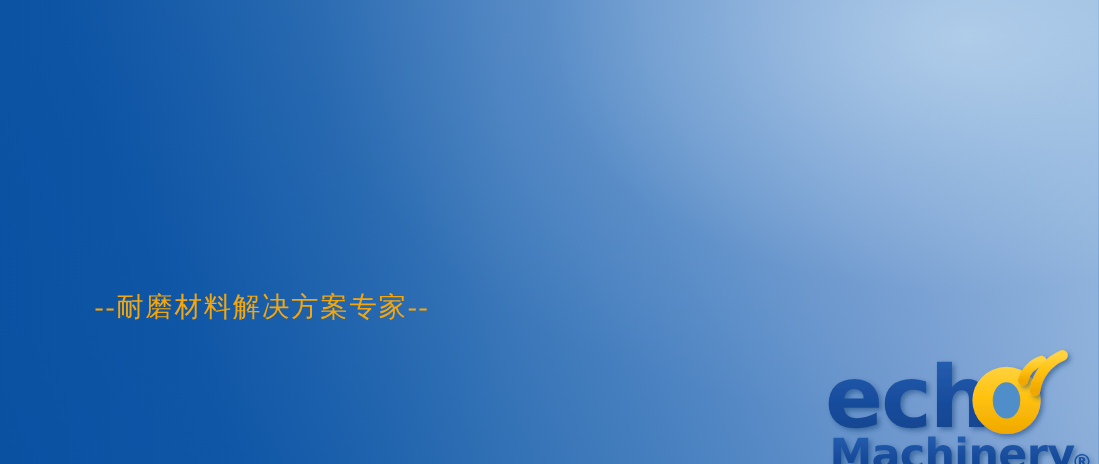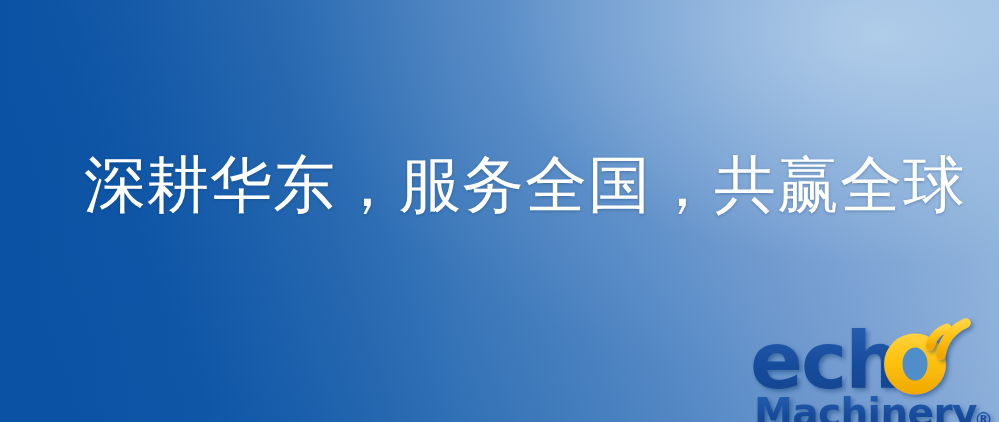--- a/index.html
+++ b/index.html
@@ -135,22 +135,22 @@
 <body>
 
 <div class="banner">
 
   <div class="bg-base"></div>
   <div class="bg-glow"></div>
   <div class="bg-shade"></div>
 
   <div class="content">
 
-    <div class="headline">深耕华东，服务全国，共赢全球</div>
 
+    <div class="subtitle">--耐磨材料解决方案专家--</div>
 
     <div class="logo">
 
       <span class="logo-wordmark">echo</span>
       <span class="logo-subword">Machinery</span>
 
       <svg class="logo-mark" viewBox="0 0 252 122" xmlns="http://www.w3.org/2000/svg">
         <defs>
           <linearGradient id="blueGrad" x1="0" y1="0" x2="0" y2="1">
             <stop offset="0%" stop-color="#2a63b4"></stop>

